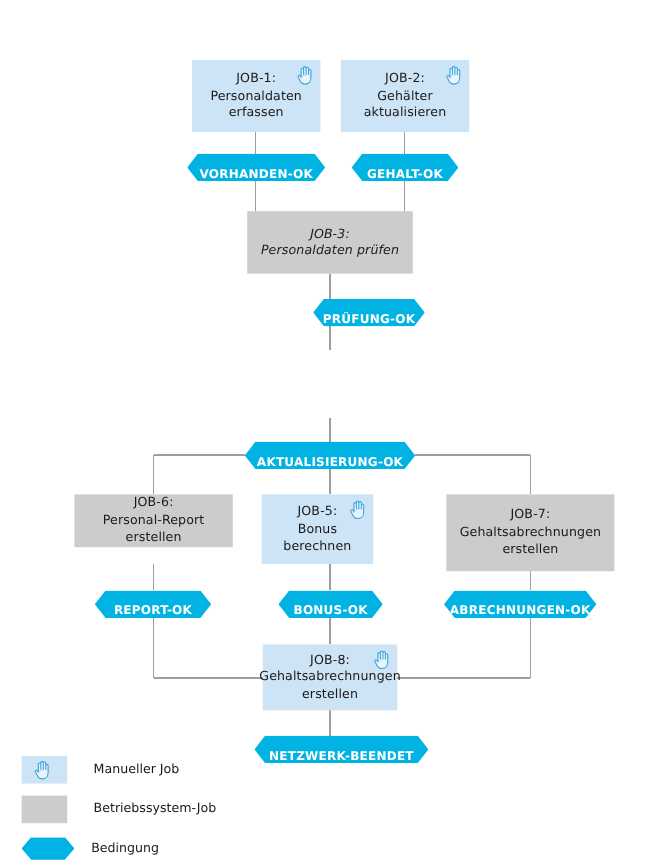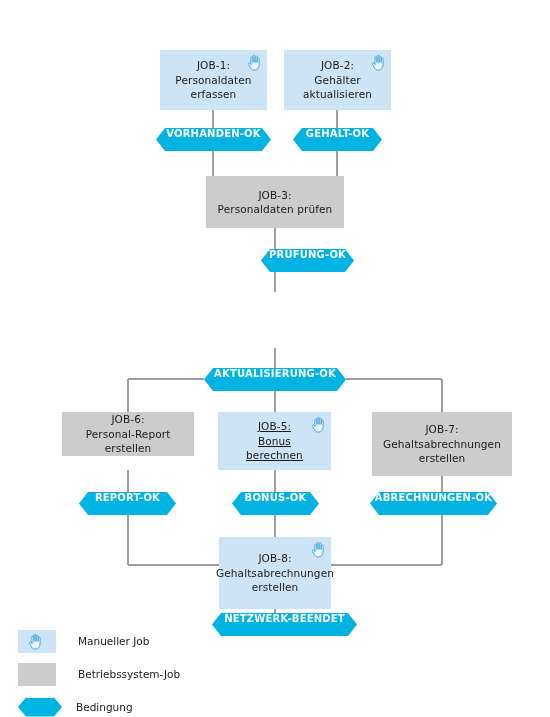--- a/index.html
+++ b/index.html
@@ -59,21 +59,21 @@
     width: 15px;
     height: 17px;
     z-index: 3;
     pointer-events: none;
   }
   .cond {
     position: absolute;
     z-index: 2;
     height: 23px;
     display: flex;
-    align-items: flex-start;
+    align-items: flex-end;
     justify-content: center;
     color: #ffffff;
     font-size: 10px;
     font-weight: bold;
     letter-spacing: 0.2px;
     white-space: nowrap;
     background: #00b3e3;
     clip-path: polygon(0% 50%, 9px 0%, calc(100% - 9px) 0%, 100% 50%, calc(100% - 9px) 100%, 9px 100%);
   }
   
@@ -172,48 +172,48 @@
 
   <div class="node manual" style="left:284px; top:50px; width:107px; height:60px;">
     <svg class="hand-icon" viewBox="0 0 16 18" xmlns="http://www.w3.org/2000/svg">
       <path d="M4.2 10.4V4.1a1.1 1.1 0 0 1 2.2 0v4.2M6.4 8.3V2.6a1.1 1.1 0 0 1 2.2 0v5.7M8.6 8.3V3.2a1.1 1.1 0 0 1 2.2 0v5.1M10.8 8.6V5.2a1.05 1.05 0 0 1 2.1 0v6.1c0 3.4-2.1 5.8-5 5.8-2.6 0-3.9-1.4-4.7-3.2L1.6 11c-.4-.9.3-1.7 1.2-1.5.5.1.9.5 1.1 1l.3.8" fill="#eaf4fc" stroke="#3aa5dd" stroke-width="1" stroke-linecap="round" stroke-linejoin="round"></path>
     </svg>
     <span class="line">JOB-2:</span>
     <span class="line">Gehälter</span>
     <span class="line">aktualisieren</span>
   </div>
 
-  <div class="node system" style="left:206px; top:176px; width:138px; height:52px;">
+  <div class="node system" style="left:206px; top:176px; width:138px; height:52px;font-style:italic;">
     <span class="line">JOB-3:</span>
     <span class="line">Personaldaten prüfen</span>
   </div>
 
 
   <div class="node system" style="left:62px; top:412px; width:132px; height:44px;">
     <span class="line">JOB-6:</span>
     <span class="line">Personal-Report</span>
     <span class="line">erstellen</span>
   </div>
 
-  <div class="node manual" style="left:218px; top:412px; width:113px; height:58px;text-decoration:underline;">
+  <div class="node manual" style="left:218px; top:412px; width:93px; height:58px;">
     <svg class="hand-icon" viewBox="0 0 16 18" xmlns="http://www.w3.org/2000/svg">
       <path d="M4.2 10.4V4.1a1.1 1.1 0 0 1 2.2 0v4.2M6.4 8.3V2.6a1.1 1.1 0 0 1 2.2 0v5.7M8.6 8.3V3.2a1.1 1.1 0 0 1 2.2 0v5.1M10.8 8.6V5.2a1.05 1.05 0 0 1 2.1 0v6.1c0 3.4-2.1 5.8-5 5.8-2.6 0-3.9-1.4-4.7-3.2L1.6 11c-.4-.9.3-1.7 1.2-1.5.5.1.9.5 1.1 1l.3.8" fill="#eaf4fc" stroke="#3aa5dd" stroke-width="1" stroke-linecap="round" stroke-linejoin="round"></path>
     </svg>
     <span class="line">JOB-5:</span>
     <span class="line">Bonus</span>
     <span class="line">berechnen</span>
   </div>
 
   <div class="node system" style="left:372px; top:412px; width:140px; height:64px;">
     <span class="line">JOB-7:</span>
     <span class="line">Gehaltsabrechnungen</span>
     <span class="line">erstellen</span>
   </div>
 
-  <div class="node manual" style="left:219px; top:537px; width:112px; height:72px;">
+  <div class="node manual" style="left:219px; top:537px; width:112px; height:55px;">
     <svg class="hand-icon" viewBox="0 0 16 18" xmlns="http://www.w3.org/2000/svg">
       <path d="M4.2 10.4V4.1a1.1 1.1 0 0 1 2.2 0v4.2M6.4 8.3V2.6a1.1 1.1 0 0 1 2.2 0v5.7M8.6 8.3V3.2a1.1 1.1 0 0 1 2.2 0v5.1M10.8 8.6V5.2a1.05 1.05 0 0 1 2.1 0v6.1c0 3.4-2.1 5.8-5 5.8-2.6 0-3.9-1.4-4.7-3.2L1.6 11c-.4-.9.3-1.7 1.2-1.5.5.1.9.5 1.1 1l.3.8" fill="#eaf4fc" stroke="#3aa5dd" stroke-width="1" stroke-linecap="round" stroke-linejoin="round"></path>
     </svg>
     <span class="line">JOB-8:</span>
     <span class="line">Gehaltsabrechnungen</span>
     <span class="line">erstellen</span>
   </div>
 
   <div class="cond" style="left:156px; top:128px; width:115px;">
     <span>VORHANDEN-OK</span>

